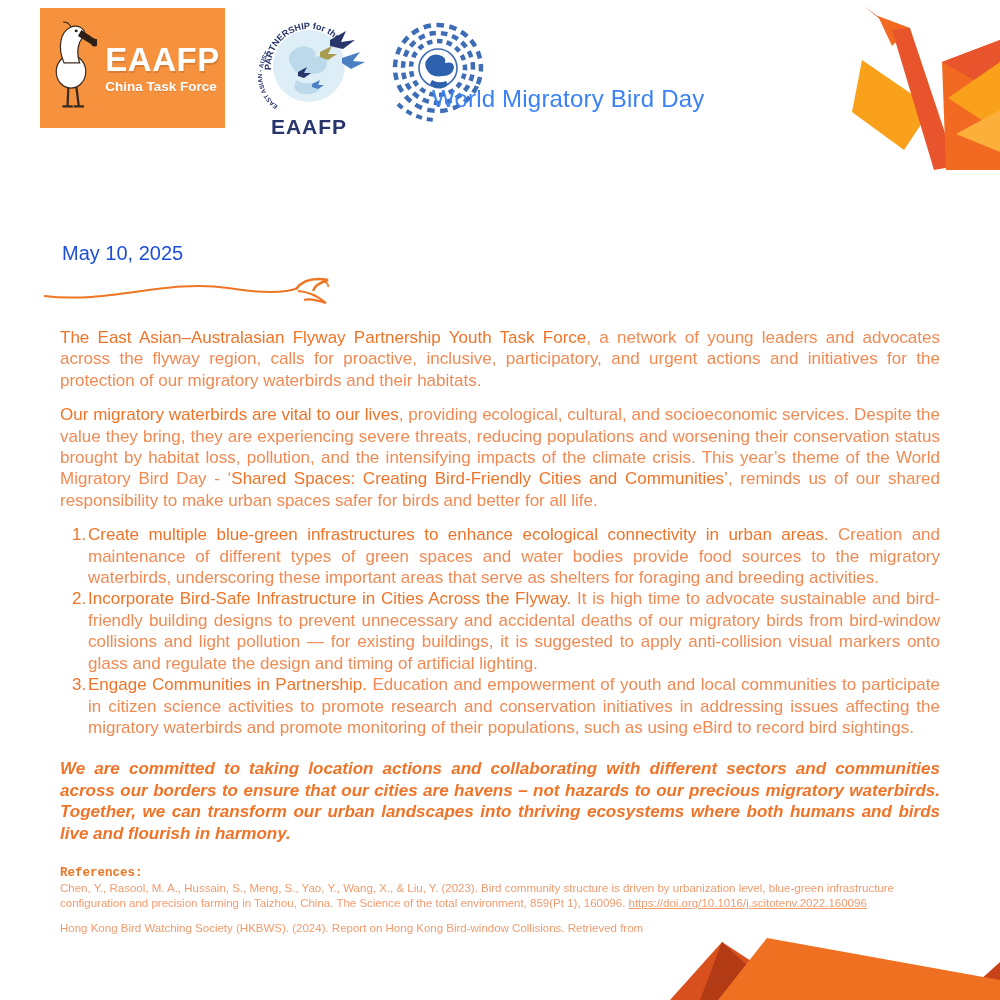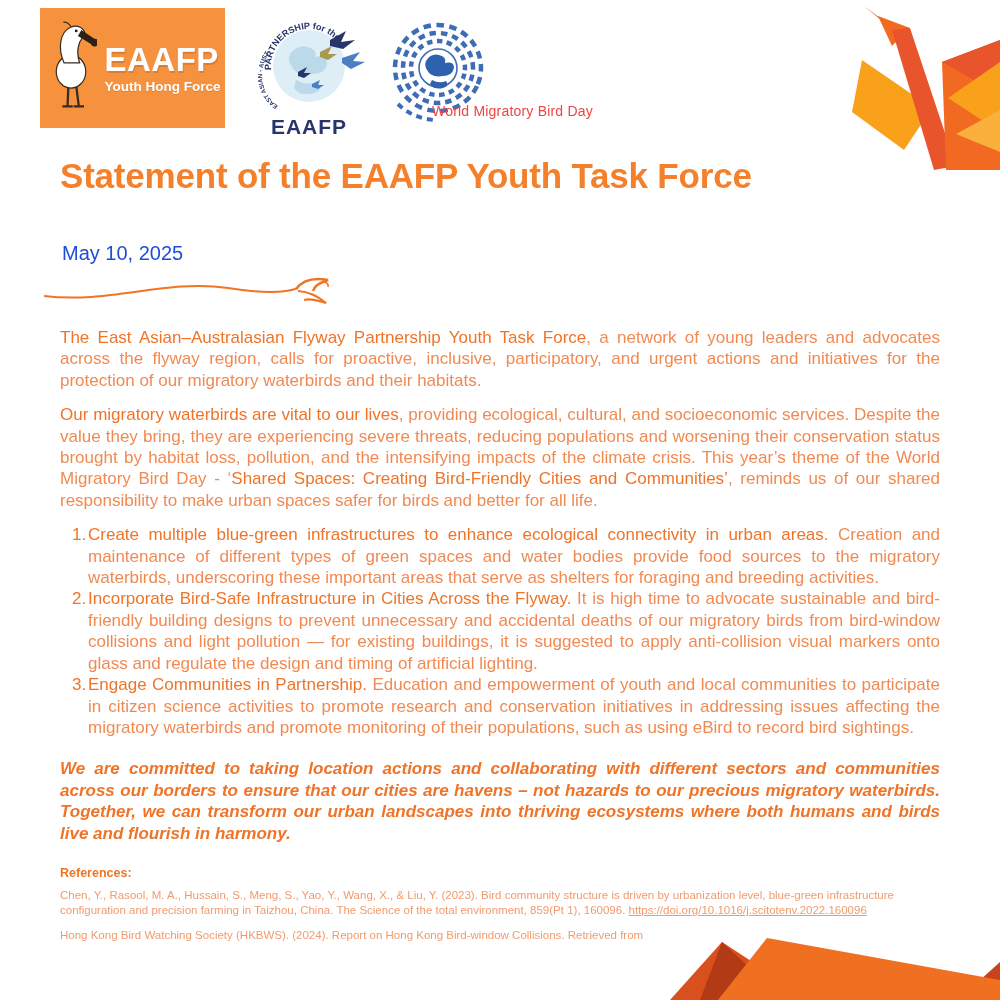--- a/index.html
+++ b/index.html
@@ -11,21 +11,21 @@
   .ytf-box{
     position:absolute;left:40px;top:8px;width:185px;height:120px;
     background:#F6913D;display:flex;align-items:center;justify-content:center;gap:8px;
   }
   .ytf-text{color:#ffffff;line-height:1;}
   .ytf-text .big{font-size:33px;font-weight:bold;letter-spacing:.5px;text-shadow:1px 2px 0 rgba(0,0,0,.12);}
   .ytf-text .small{font-size:13.5px;font-weight:bold;margin-top:4px;text-shadow:0 1px 0 rgba(0,0,0,.12);}
   .eaafp-logo{position:absolute;left:246px;top:14px;}
   .wmbd-logo{position:absolute;left:384px;top:16px;}
   .wmbd-label{
-    position:absolute;left:432px;top:103px;font-size:14px;color:#ef4444;
+    position:absolute;left:432px;top:85px;font-size:24px;color:#3b82f6;
     letter-spacing:.2px;white-space:nowrap;
   }
   .crane{position:absolute;right:0;top:0;}
   
   .title{
     position:absolute;left:60px;top:156px;width:900px;
     color:#F5802C;font-size:35px;font-weight:bold;line-height:1.14;letter-spacing:-.2px;
   }
   .date{position:absolute;left:62px;top:242px;font-size:20px;color:#1d4ed8;}
   .swoosh{position:absolute;left:40px;top:270px;}
@@ -44,21 +44,21 @@
     position:relative;padding-left:28px;font-size:17px;line-height:1.26;
     color:#F18A52;text-align:justify;
   }
   .cta-item .num{position:absolute;left:12px;color:#EF7428;}
   .closing{
     margin:20px 0 16px 0;font-size:17px;line-height:1.26;color:#EF7428;
     font-weight:bold;font-style:italic;text-align:justify;
   }
   
   .refs{margin-top:22px;}
-  .refs-heading{font-size:12.5px;font-weight:bold;color:#EE7524;margin:0 0 8px 0;}
+  .refs-heading{font-size:12.5px;font-weight:bold;color:#EE7524;margin:0 0 1px 0;font-family:Liberation Mono, monospace;}
   .ref{font-size:11.5px;line-height:1.32;color:#F19B6E;margin:0 0 10px 0;max-width:860px;}
   .ref-link{color:#F19B6E;text-decoration:underline;cursor:pointer;}
   
   .origami-br{position:absolute;right:0;bottom:0;}
   .logo-arc-text{fill:#28356B;font-weight:bold;}
   .eaafp-word{fill:#28356B;font-weight:bold;font-size:21px;letter-spacing:1px;}
 </style>
 </head>
 <body>
 
@@ -69,21 +69,21 @@
       <path d="M20 104 h12 M33 104 h12" stroke="#3a2b20" stroke-width="2.6" fill="none"></path>
       <ellipse cx="30" cy="64" rx="17" ry="19" fill="#ffffff" stroke="#3a2b20" stroke-width="1.4"></ellipse>
       <path d="M22 54 C14 36 18 18 29 13 C38 9 45 14 46 20 L40 30 C36 40 38 48 40 54 Z" fill="#ffffff" stroke="#3a2b20" stroke-width="1.4"></path>
       <path d="M42 16 L57 26 a4.5 4.5 0 1 1 -4 6 L38 23 Z" fill="#2e2017"></path>
       <path d="M30 12 q-4 -6 -9 -5" stroke="#3a2b20" stroke-width="1.4" fill="none"></path>
       <circle cx="36" cy="17" r="1.7" fill="#2e2017"></circle>
     </svg>
   </span>
   <span class="ytf-text">
     <div class="big">EAAFP</div>
-    <div class="small">Youth Hong Force</div>
+    <div class="small">China Task Force</div>
   </span>
 </div>
 
 <div class="eaafp-logo">
   <svg width="126" height="126" viewBox="0 0 126 126">
     <defs>
       <path id="arcTop" d="M 25,56 A 38,38 0 0 1 101,50"></path>
       <path id="arcSide" d="M 32,92 A 38,38 0 0 1 24,38"></path>
     </defs>
     <circle cx="63" cy="52" r="36" fill="#ddeef7"></circle>
@@ -118,21 +118,20 @@
   <polygon points="30,18 14,6 36,24" fill="#D2451E"></polygon>
   <polygon points="28,16 60,28 42,46" fill="#F26A21"></polygon>
   <polygon points="42,30 60,28 106,166 84,170" fill="#E8542B"></polygon>
   <polygon points="92,62 150,40 150,170 96,170" fill="#F26A21"></polygon>
   <polygon points="92,62 150,95 150,40" fill="#E8542B"></polygon>
   <polygon points="98,98 150,62 150,132" fill="#F9A11B"></polygon>
   <polygon points="106,134 150,110 150,152" fill="#FBB03B"></polygon>
 </svg>
 
 <div class="title">
-  <div>Statement of the EAAFP Youth Task Force</div>
 </div>
 <div class="date">May 10, 2025</div>
 
 <svg class="swoosh" width="300" height="38" viewBox="0 0 300 38">
   <path d="M4,26 C70,34 125,9 188,18 C226,24 248,22 258,18" fill="none" stroke="#EE7524" stroke-width="2"></path>
   <path d="M256,19 q10,-13 32,-9 q-13,4 -15,11" fill="none" stroke="#EE7524" stroke-width="2.4"></path>
   <path d="M258,21 q15,1 28,12 q-15,-5 -22,-3" fill="none" stroke="#EE7524" stroke-width="2.2"></path>
   <path d="M284,12 q5,1 4,5" fill="none" stroke="#EE7524" stroke-width="1.6"></path>
 </svg>
 

